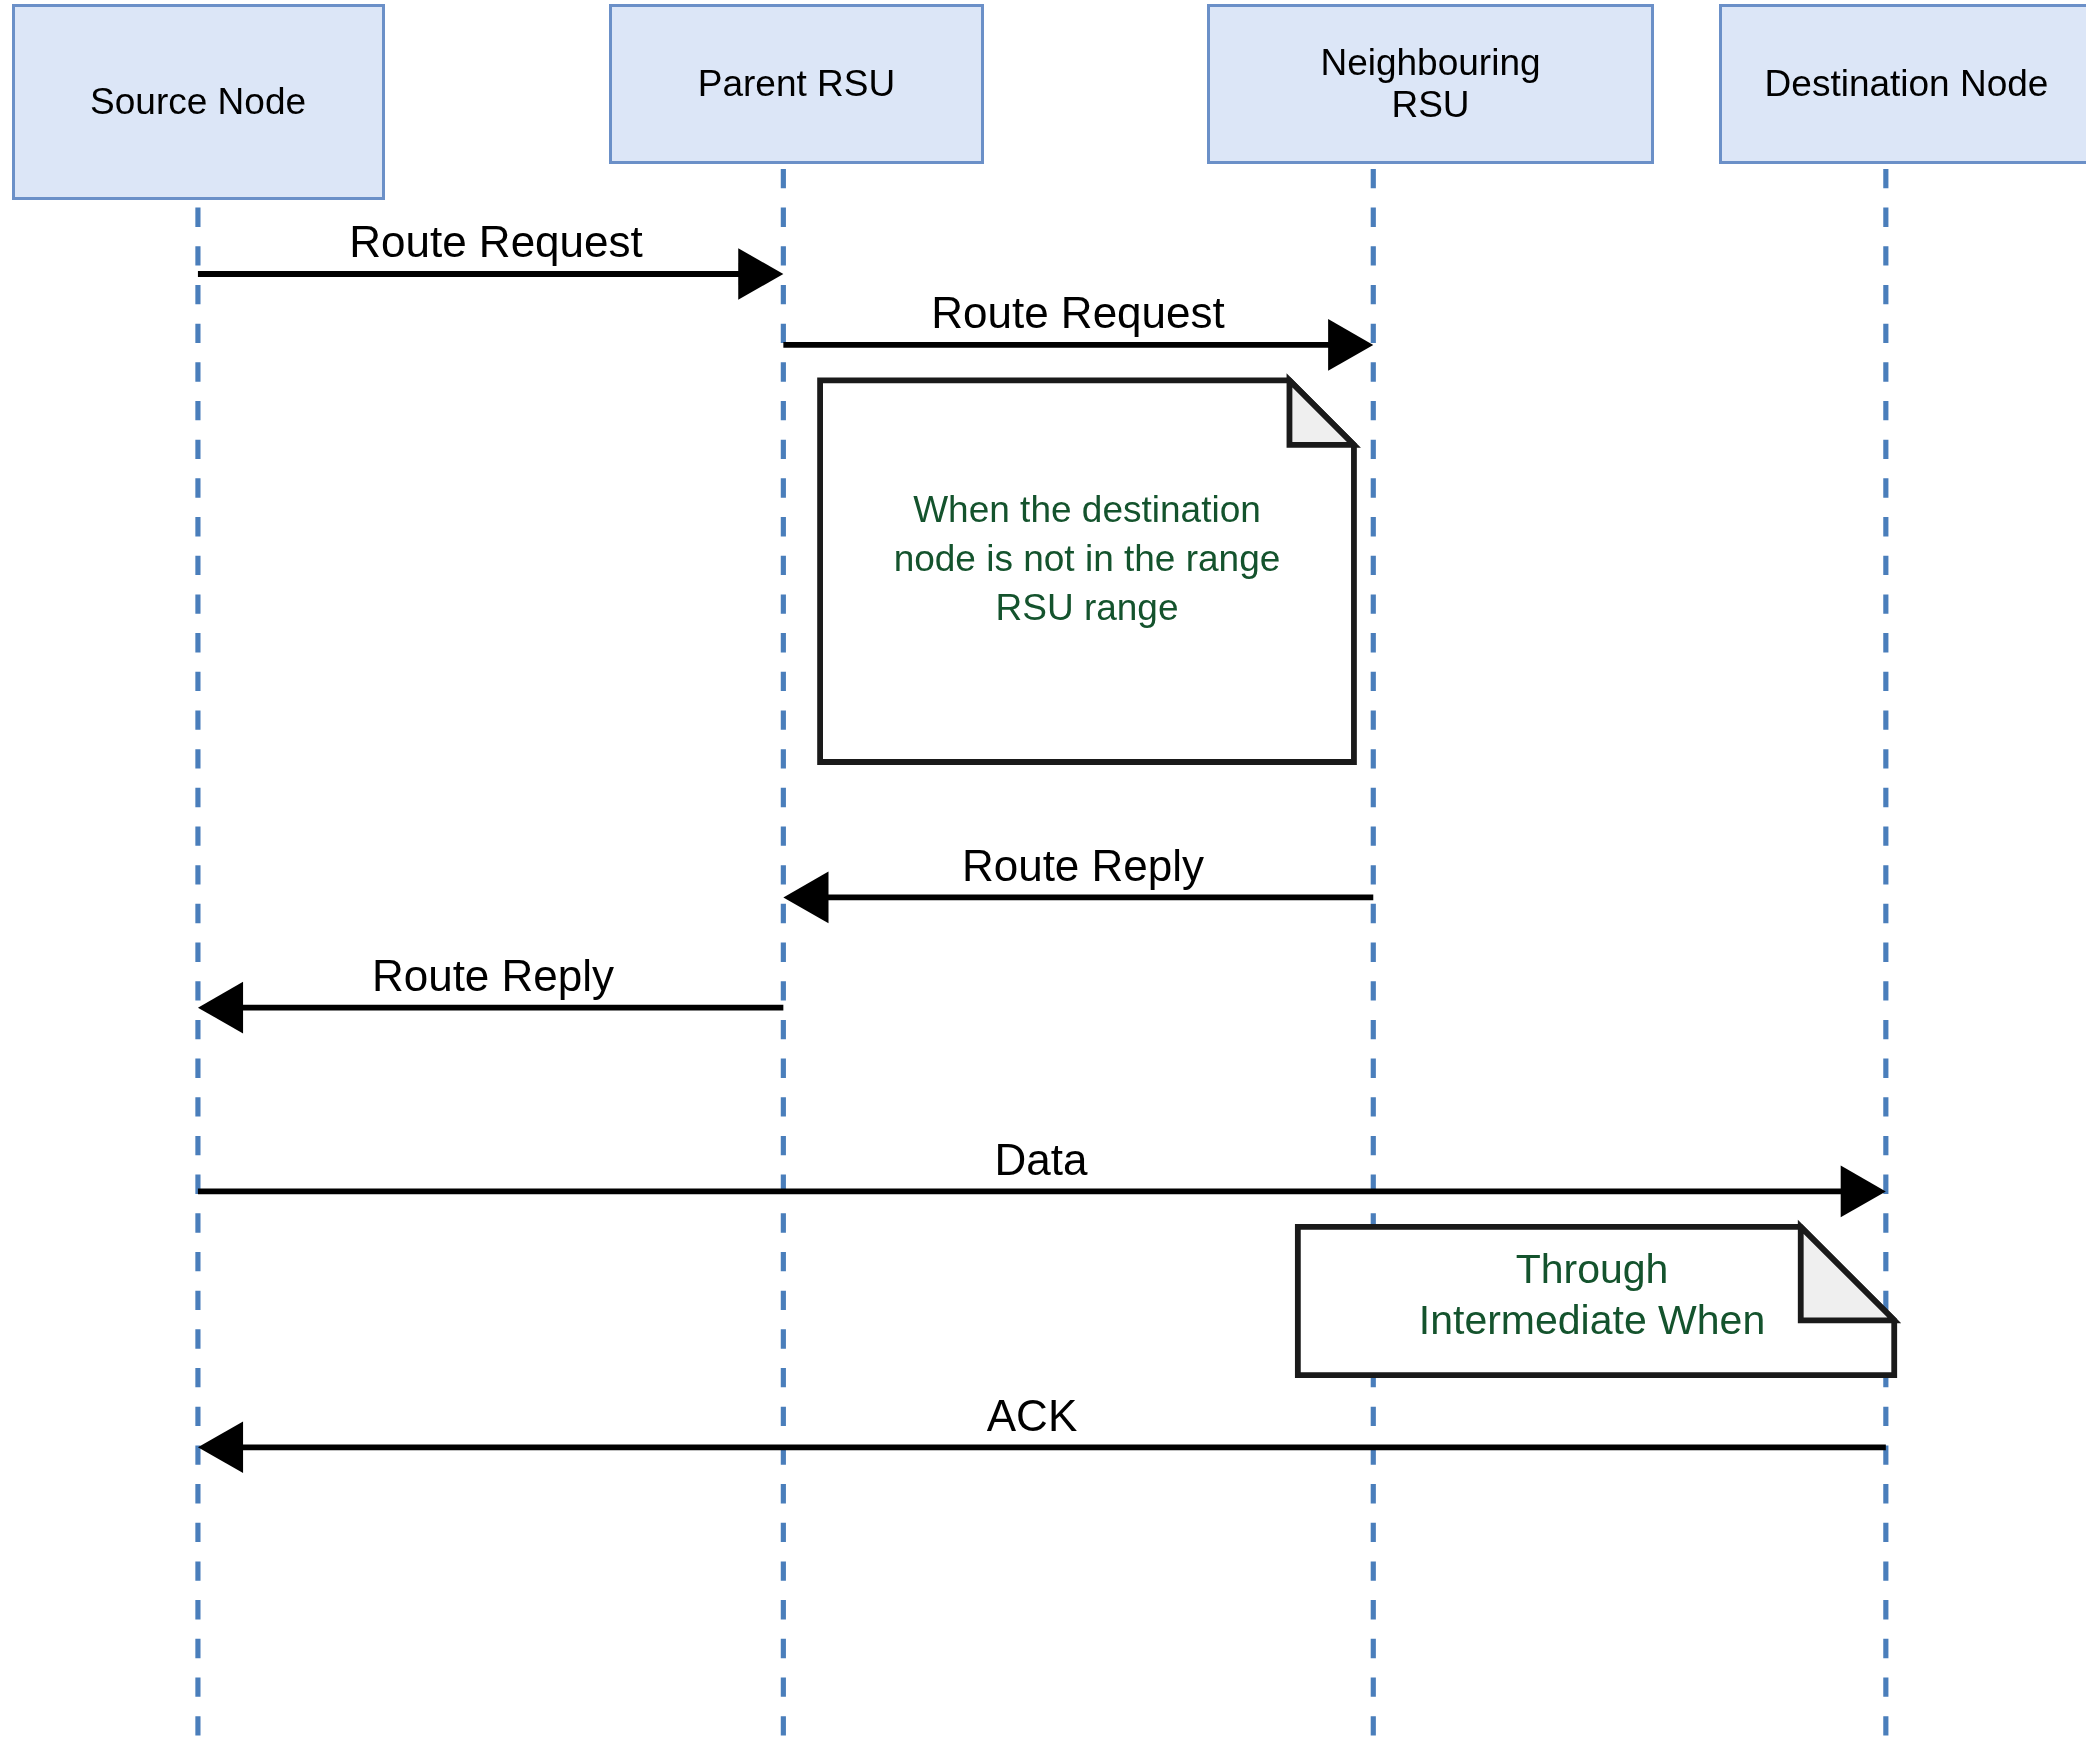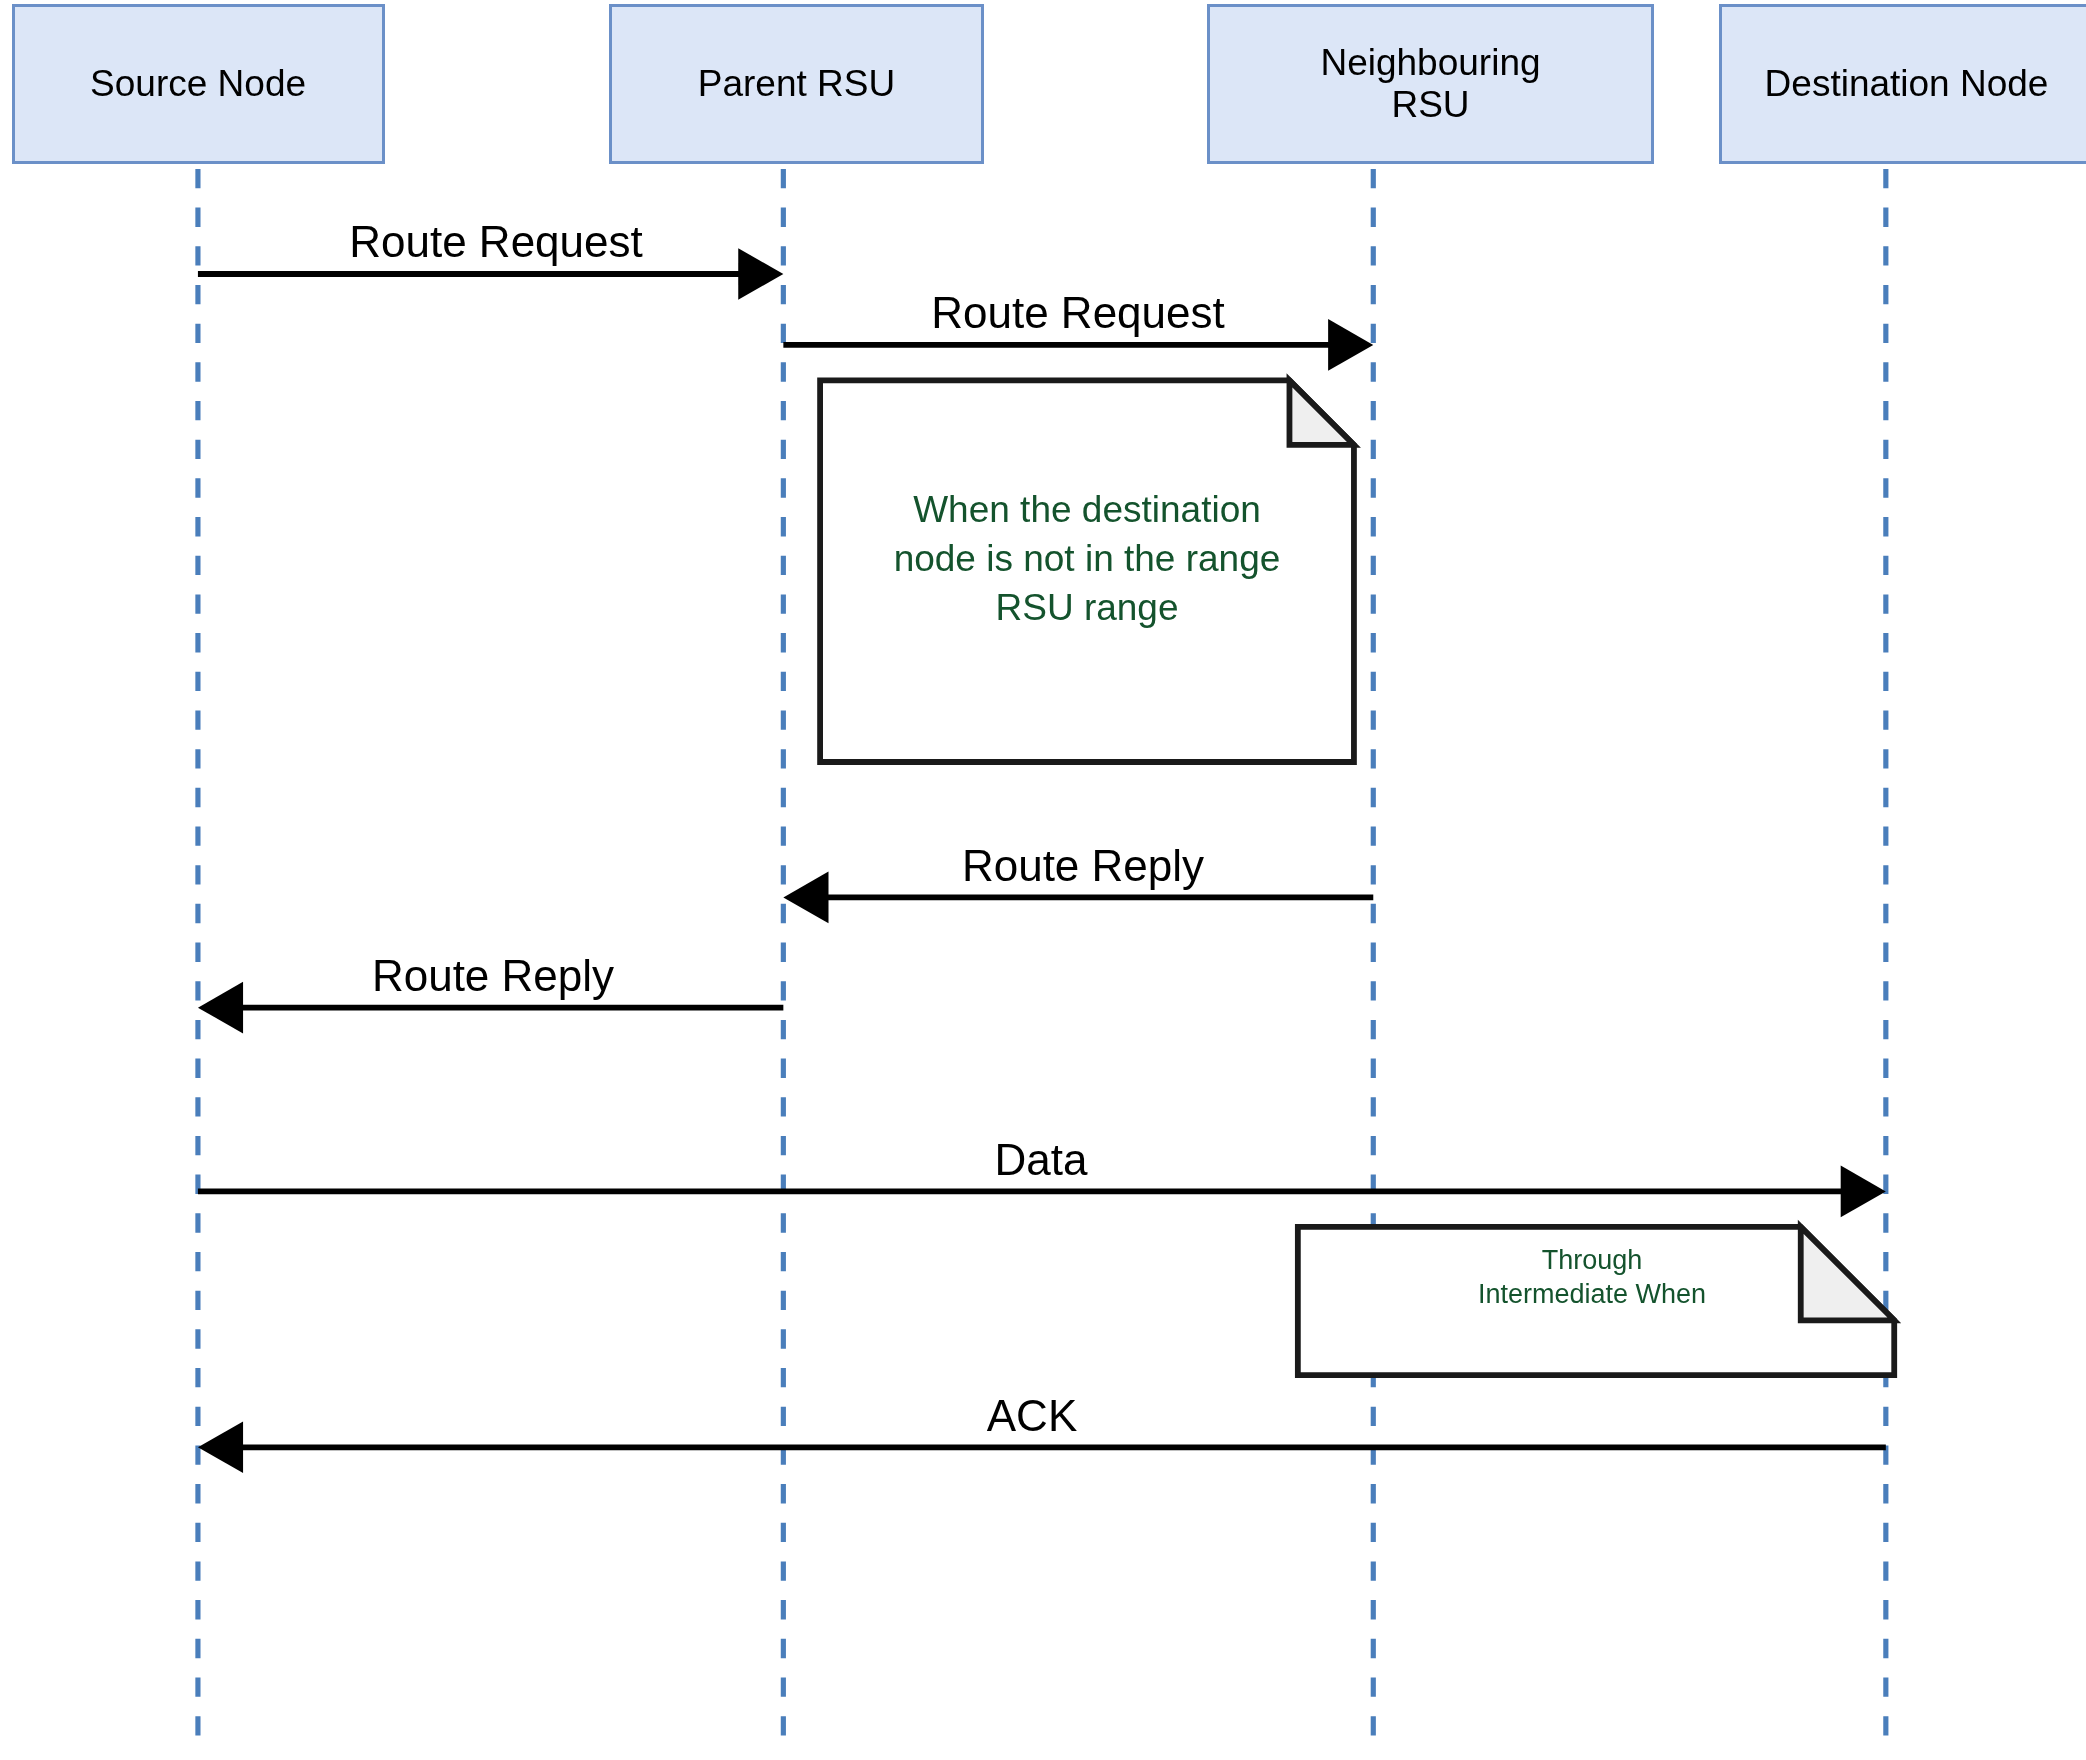--- a/index.html
+++ b/index.html
@@ -48,21 +48,21 @@
   .note-text {
     position: absolute;
     color: #14532d;
     font-size: 37px;
     line-height: 1.33;
     font-family: "Liberation Sans", sans-serif;
     text-align: center;
     transform: translateX(-50%);
   }
   .note-text.small {
-    font-size: 27px;
+    font-size: 41px;
     line-height: 1.25;
   }
 </style>
 </head>
 <body>
 
 <div id="canvas">
 
   <svg class="layer" viewBox="0 0 3237 2730" preserveAspectRatio="none">
     <defs>
@@ -109,21 +109,21 @@
       <path d="M 1272 590 L 2000 590 L 2100 690 L 2100 1182 L 1272 1182 z" fill="#ffffff" stroke="#1a1a1a" stroke-width="9"></path>
       <path d="M 2000 590 L 2100 690 L 2000 690 z" fill="#efefef" stroke="#1a1a1a" stroke-width="9"></path>
     </g>
 
     <g>
       <path d="M 2013 1903 L 2793 1903 L 2938 2048 L 2938 2133 L 2013 2133 z" fill="#ffffff" stroke="#1a1a1a" stroke-width="9"></path>
       <path d="M 2793 1903 L 2938 2048 L 2793 2048 z" fill="#efefef" stroke="#1a1a1a" stroke-width="9"></path>
     </g>
   </svg>
 
-  <div class="lifeline-box" style="left:11.6px; top:3.9px; width:373px; height:160px;">
+  <div class="lifeline-box" style="left:11.6px; top:3.9px; width:373px; height:196px;">
     <span>Source Node</span>
   </div>
 
   <div class="lifeline-box" style="left:609px; top:3.9px; width:375px; height:160px;">
     <span>Parent RSU</span>
   </div>
 
   <div class="lifeline-box" style="left:1207px; top:3.9px; width:447px; height:160px;">
     <span>
       <span>Neighbouring</span><br>

